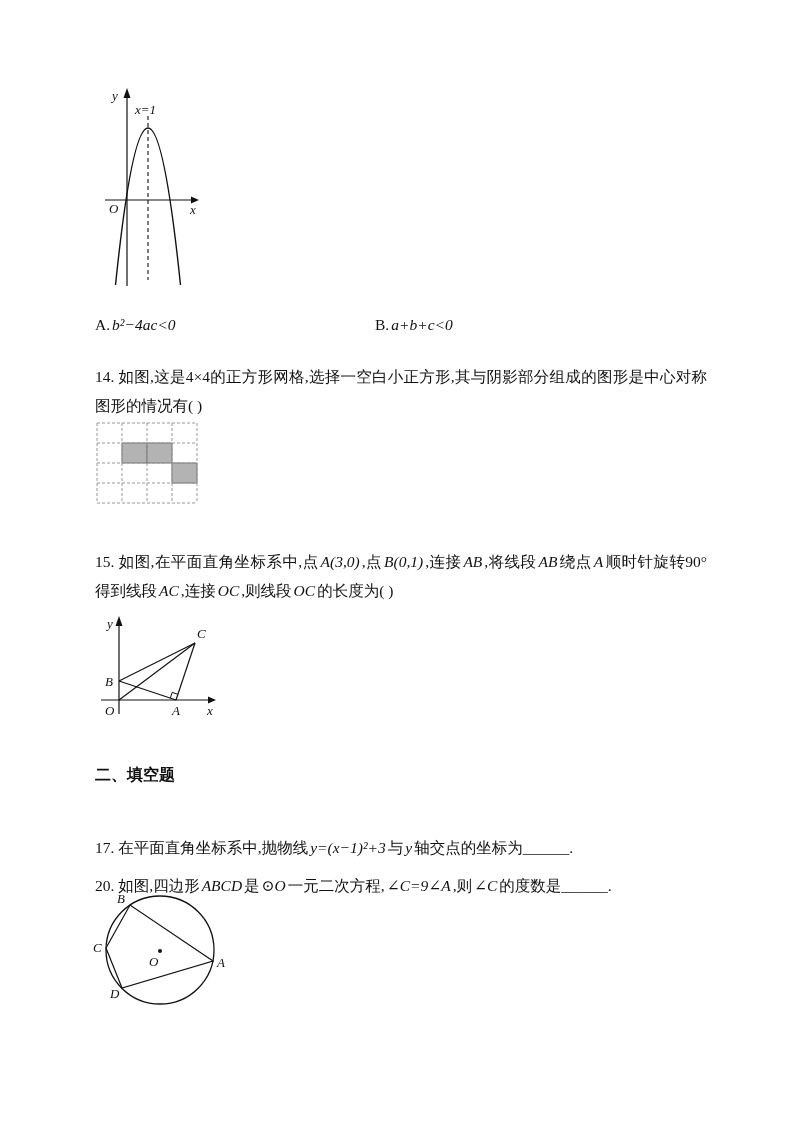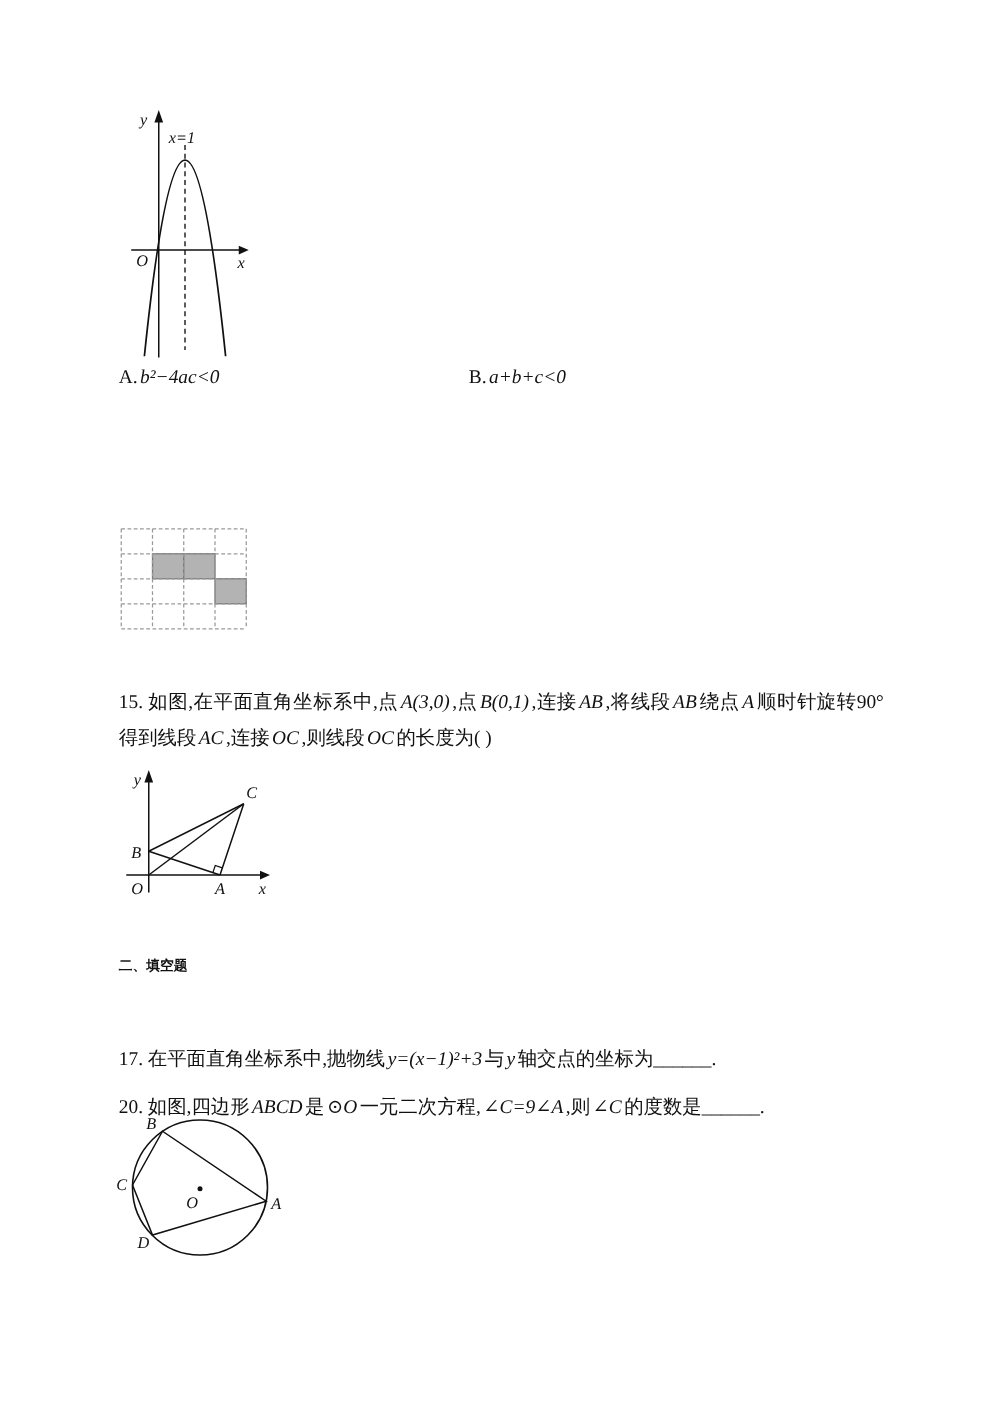--- a/index.html
+++ b/index.html
@@ -13,21 +13,21 @@
     color: #111;
     overflow: hidden;
   }
   .fig { position: absolute; }
   .fig-label {
     font-family: "Liberation Serif", "DejaVu Serif", serif;
     font-style: italic;
     font-size: 13px;
     fill: #111;
   }
-  .row { position: absolute; left: 95px; width: 645px; height: 24px; }
+  .row { position: absolute; left: 95px; width: 645px; height: 24px; margin-top: 23px; }
   .opt { position: absolute; top: 0; white-space: nowrap; }
   .qtext {
     position: absolute;
     left: 95px;
     width: 612px;
     line-height: 29px;
     text-align: justify;
   }
   .seg-text { font-style: normal; }
   .seg-math {
@@ -37,21 +37,21 @@
     white-space: nowrap;
   }
   .seg-sqrt { white-space: nowrap; font-style: normal; }
   .seg-sqrt .sqrt-sign { font-style: normal; }
   .seg-sqrt .radicand { border-top: 1px solid #111; padding: 0 1px; font-style: italic; }
   .sec-title {
     position: absolute;
     left: 95px;
     font-family: "Liberation Sans", "DejaVu Sans", sans-serif;
     font-weight: 700;
-    font-size: 11px;
+    font-size: 16px;
   }
   svg line, svg path, svg polyline { stroke-linecap: butt; }
   .axis { stroke: #111; stroke-width: 1.2; }
   .curve { stroke: #111; stroke-width: 1.4; fill: none; }
   .dashed { stroke: #111; stroke-width: 1.1; stroke-dasharray: 4 3; }
   .gridline { stroke: #999; stroke-width: 1; stroke-dasharray: 3 2; }
   .seg-line { stroke: #111; stroke-width: 1.2; }
   .arrow { fill: #111; }
 </style>
 </head>
@@ -70,20 +70,21 @@
     <text class="fig-label" x="11" y="125">O</text>
     <text class="fig-label" x="92" y="126">x</text>
     <text class="fig-label" x="14" y="12">y</text>
   </svg>
 
   <div class="row" style="top:293px;">
     <span class="opt" style="left:0;"><span class="seg-text">A.</span><span class="seg-math">b²−4ac&lt;0</span></span>
     <span class="opt" style="left:280px;"><span class="seg-text">B.</span><span class="seg-math">a+b+c&lt;0</span></span>
   </div>
 
+  <div class="qtext" style="top:362px;"><span class="seg-text">14. 如图,这是4×4的正方形网格,选择一空白小正方形,其与阴影部分组成的图形是中心对称图形的情况有( )</span></div>
 
   <svg class="fig" style="left:96px; top:422px;" width="102" height="82" viewBox="0 0 102 82">
     <g fill="#b3b3b3" stroke="#777" stroke-width="1">
       <rect x="26" y="21" width="25" height="20"></rect>
       <rect x="51" y="21" width="25" height="20"></rect>
       <rect x="76" y="41" width="25" height="20"></rect>
     </g>
     <g>
       <line class="gridline" x1="1" y1="1" x2="1" y2="81"></line>
       <line class="gridline" x1="26" y1="1" x2="26" y2="81"></line>

